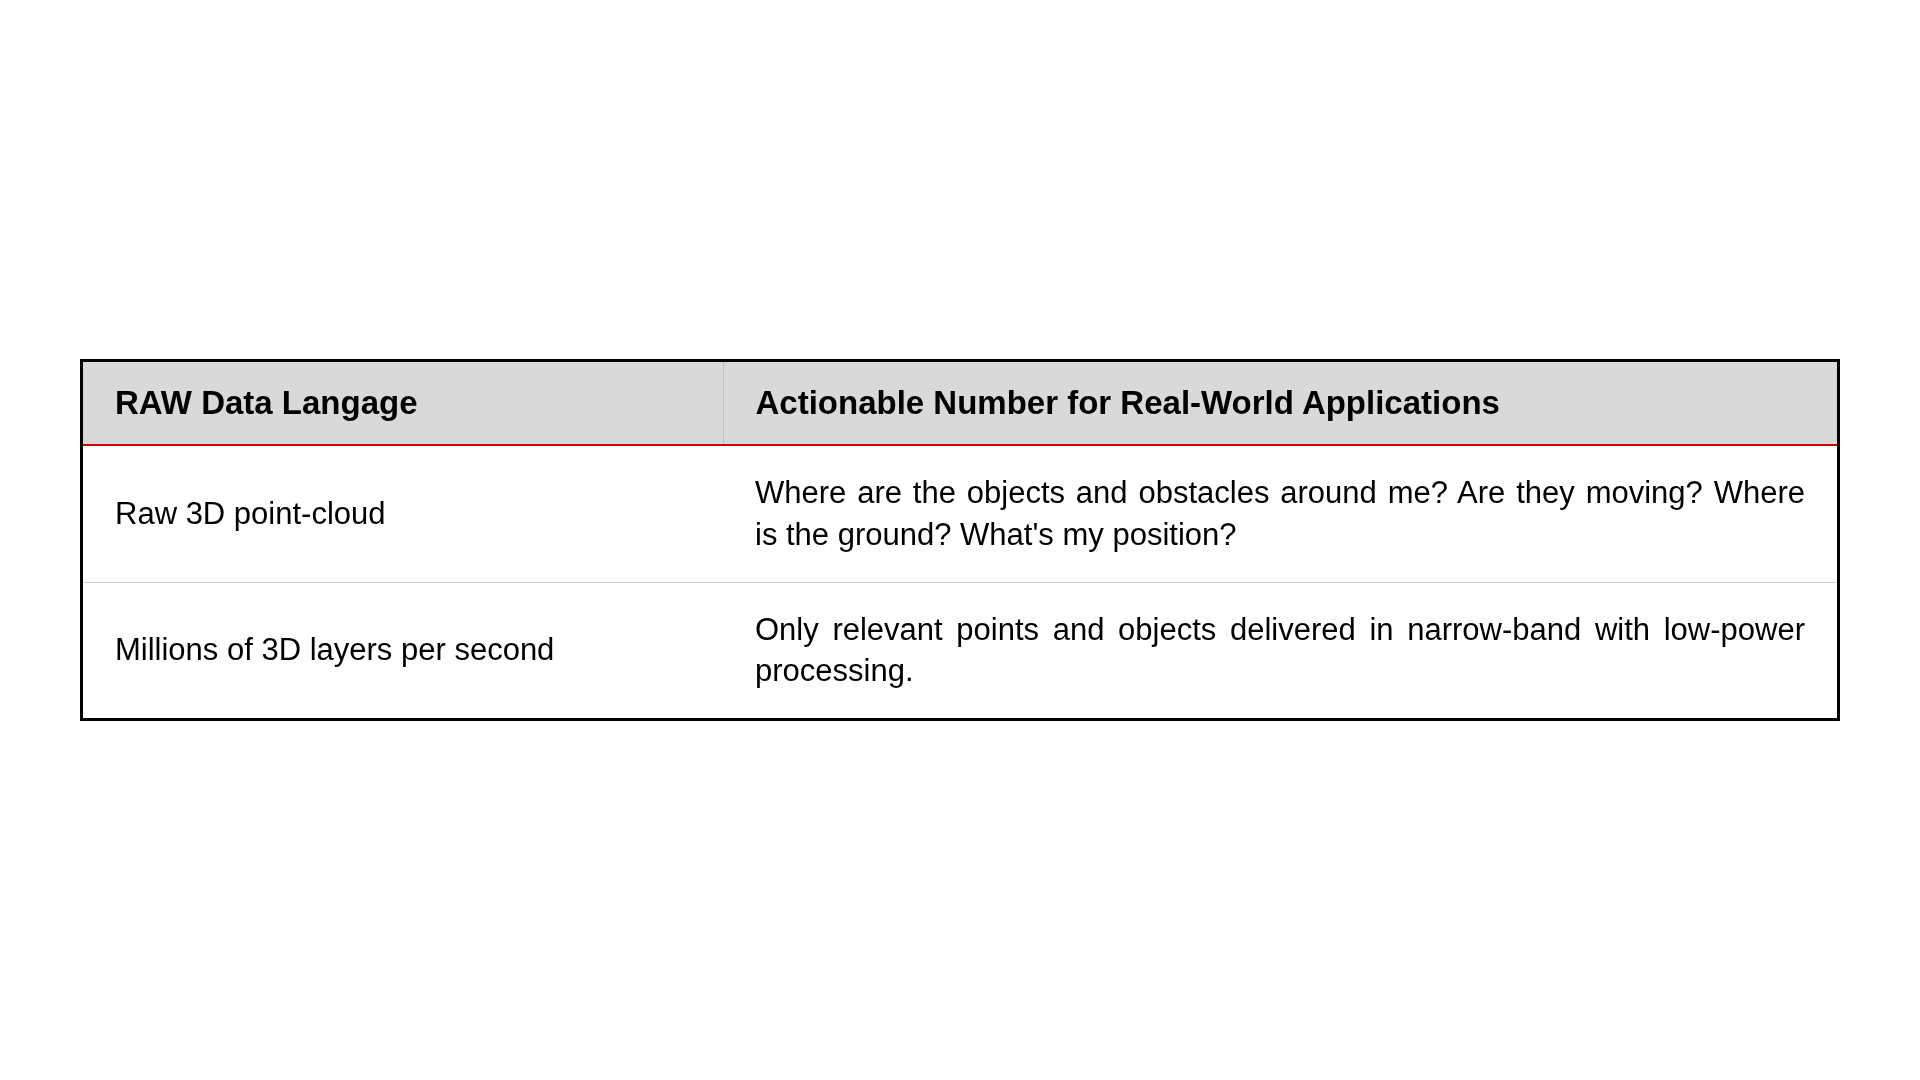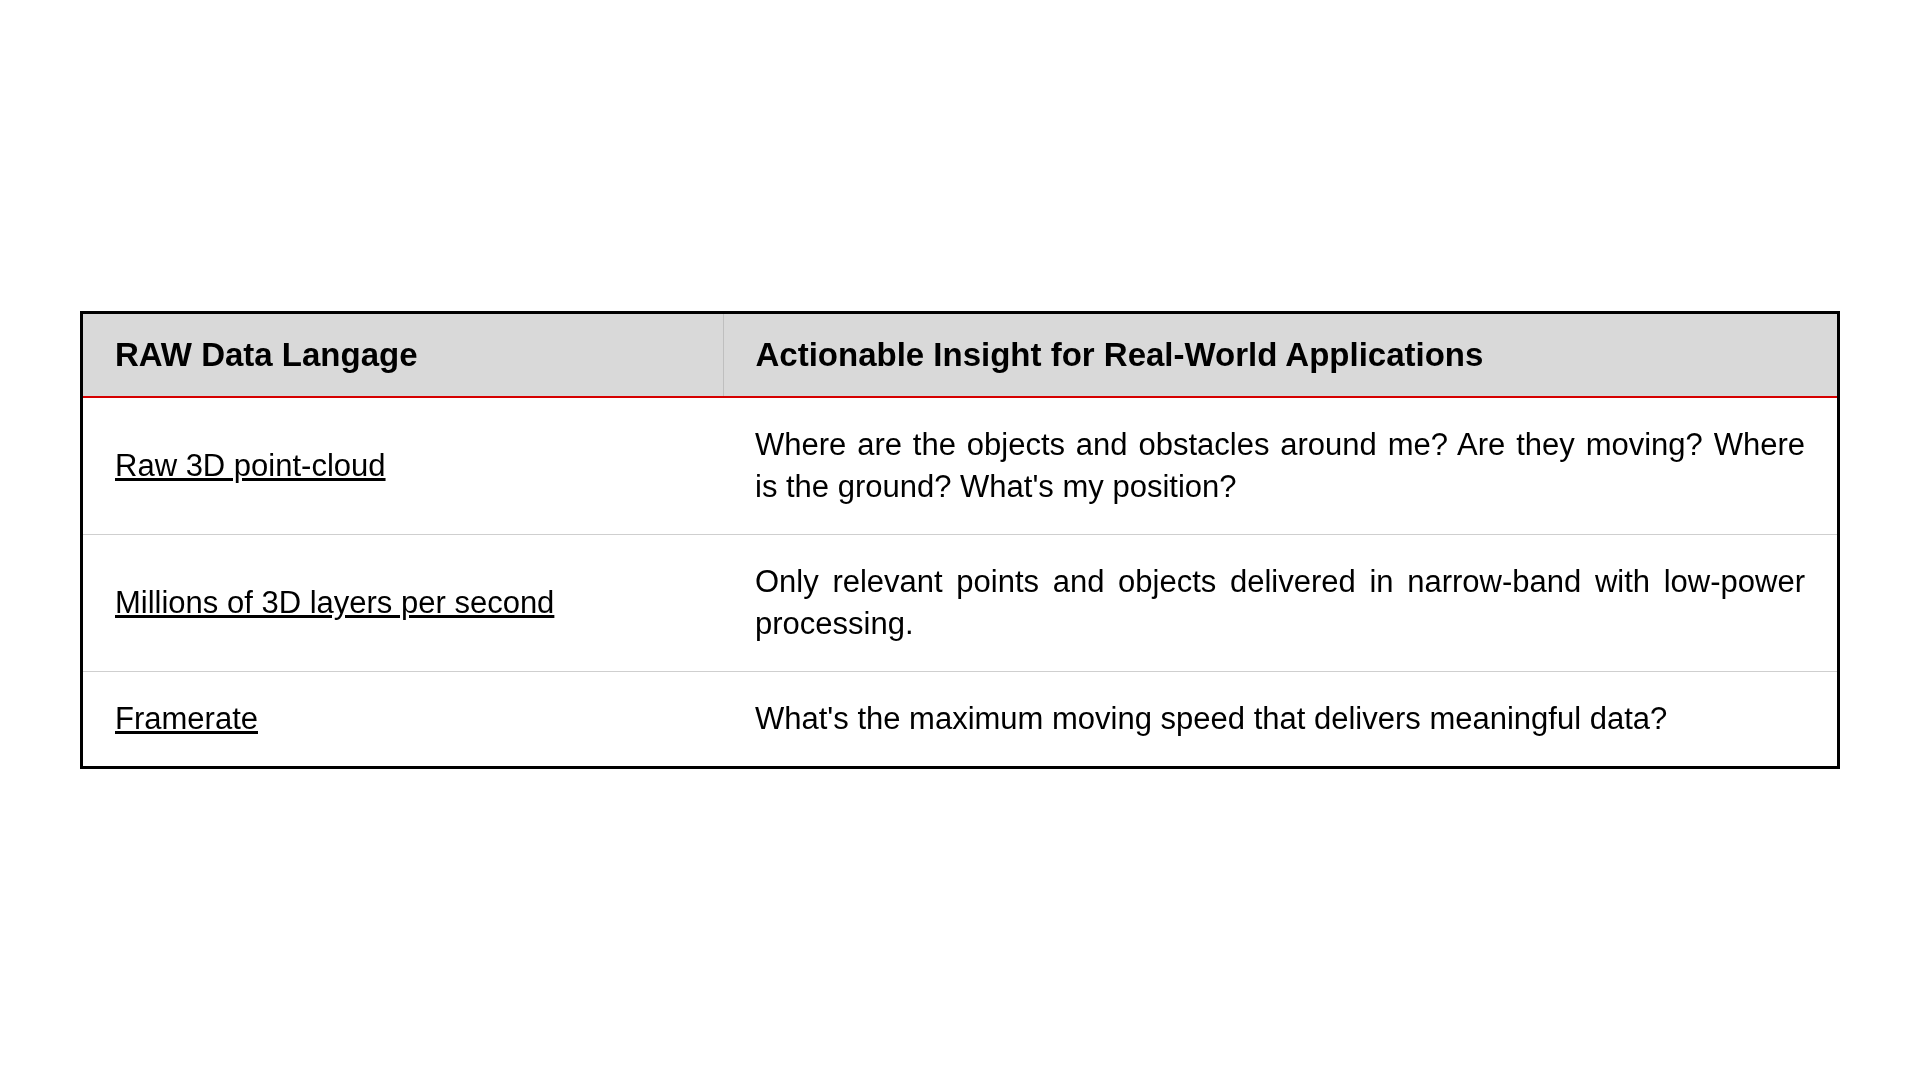--- a/index.html
+++ b/index.html
@@ -38,47 +38,42 @@
     color: #000;
     padding: 26px 32px;
     vertical-align: middle;
     border-top: 1px solid #cfcfcf;
     line-height: 1.35;
   }
   tbody tr:first-child td { border-top: none; }
   tbody td.col-left {
     font-weight: 400;
     padding-right: 20px;
-    text-decoration: underline;
   }
   tbody td.col-right {
     font-weight: 400;
     text-align: justify;
     text-justify: inter-word;
   }
 </style>
 </head>
 <body>
 
 <div class="table-wrap">
   <table>
     <thead>
       <tr>
         <th>RAW Data Langage</th>
-        <th>Actionable Insight for Real-World Applications</th>
+        <th>Actionable Number for Real-World Applications</th>
       </tr>
     </thead>
     <tbody>
       <tr>
         <td class="col-left">Raw 3D point-cloud</td>
         <td class="col-right">Where are the objects and obstacles around me? Are they moving? Where is the ground?  What's my position?</td>
       </tr>
       <tr>
         <td class="col-left">Millions of 3D layers per second</td>
         <td class="col-right">Only relevant points and objects delivered in narrow-band with low-power processing.</td>
       </tr>
-      <tr>
-        <td class="col-left">Framerate</td>
-        <td class="col-right">What's the maximum moving speed that delivers meaningful data?</td>
-      </tr>
     </tbody>
   </table>
 </div>
 
 </body></html>

